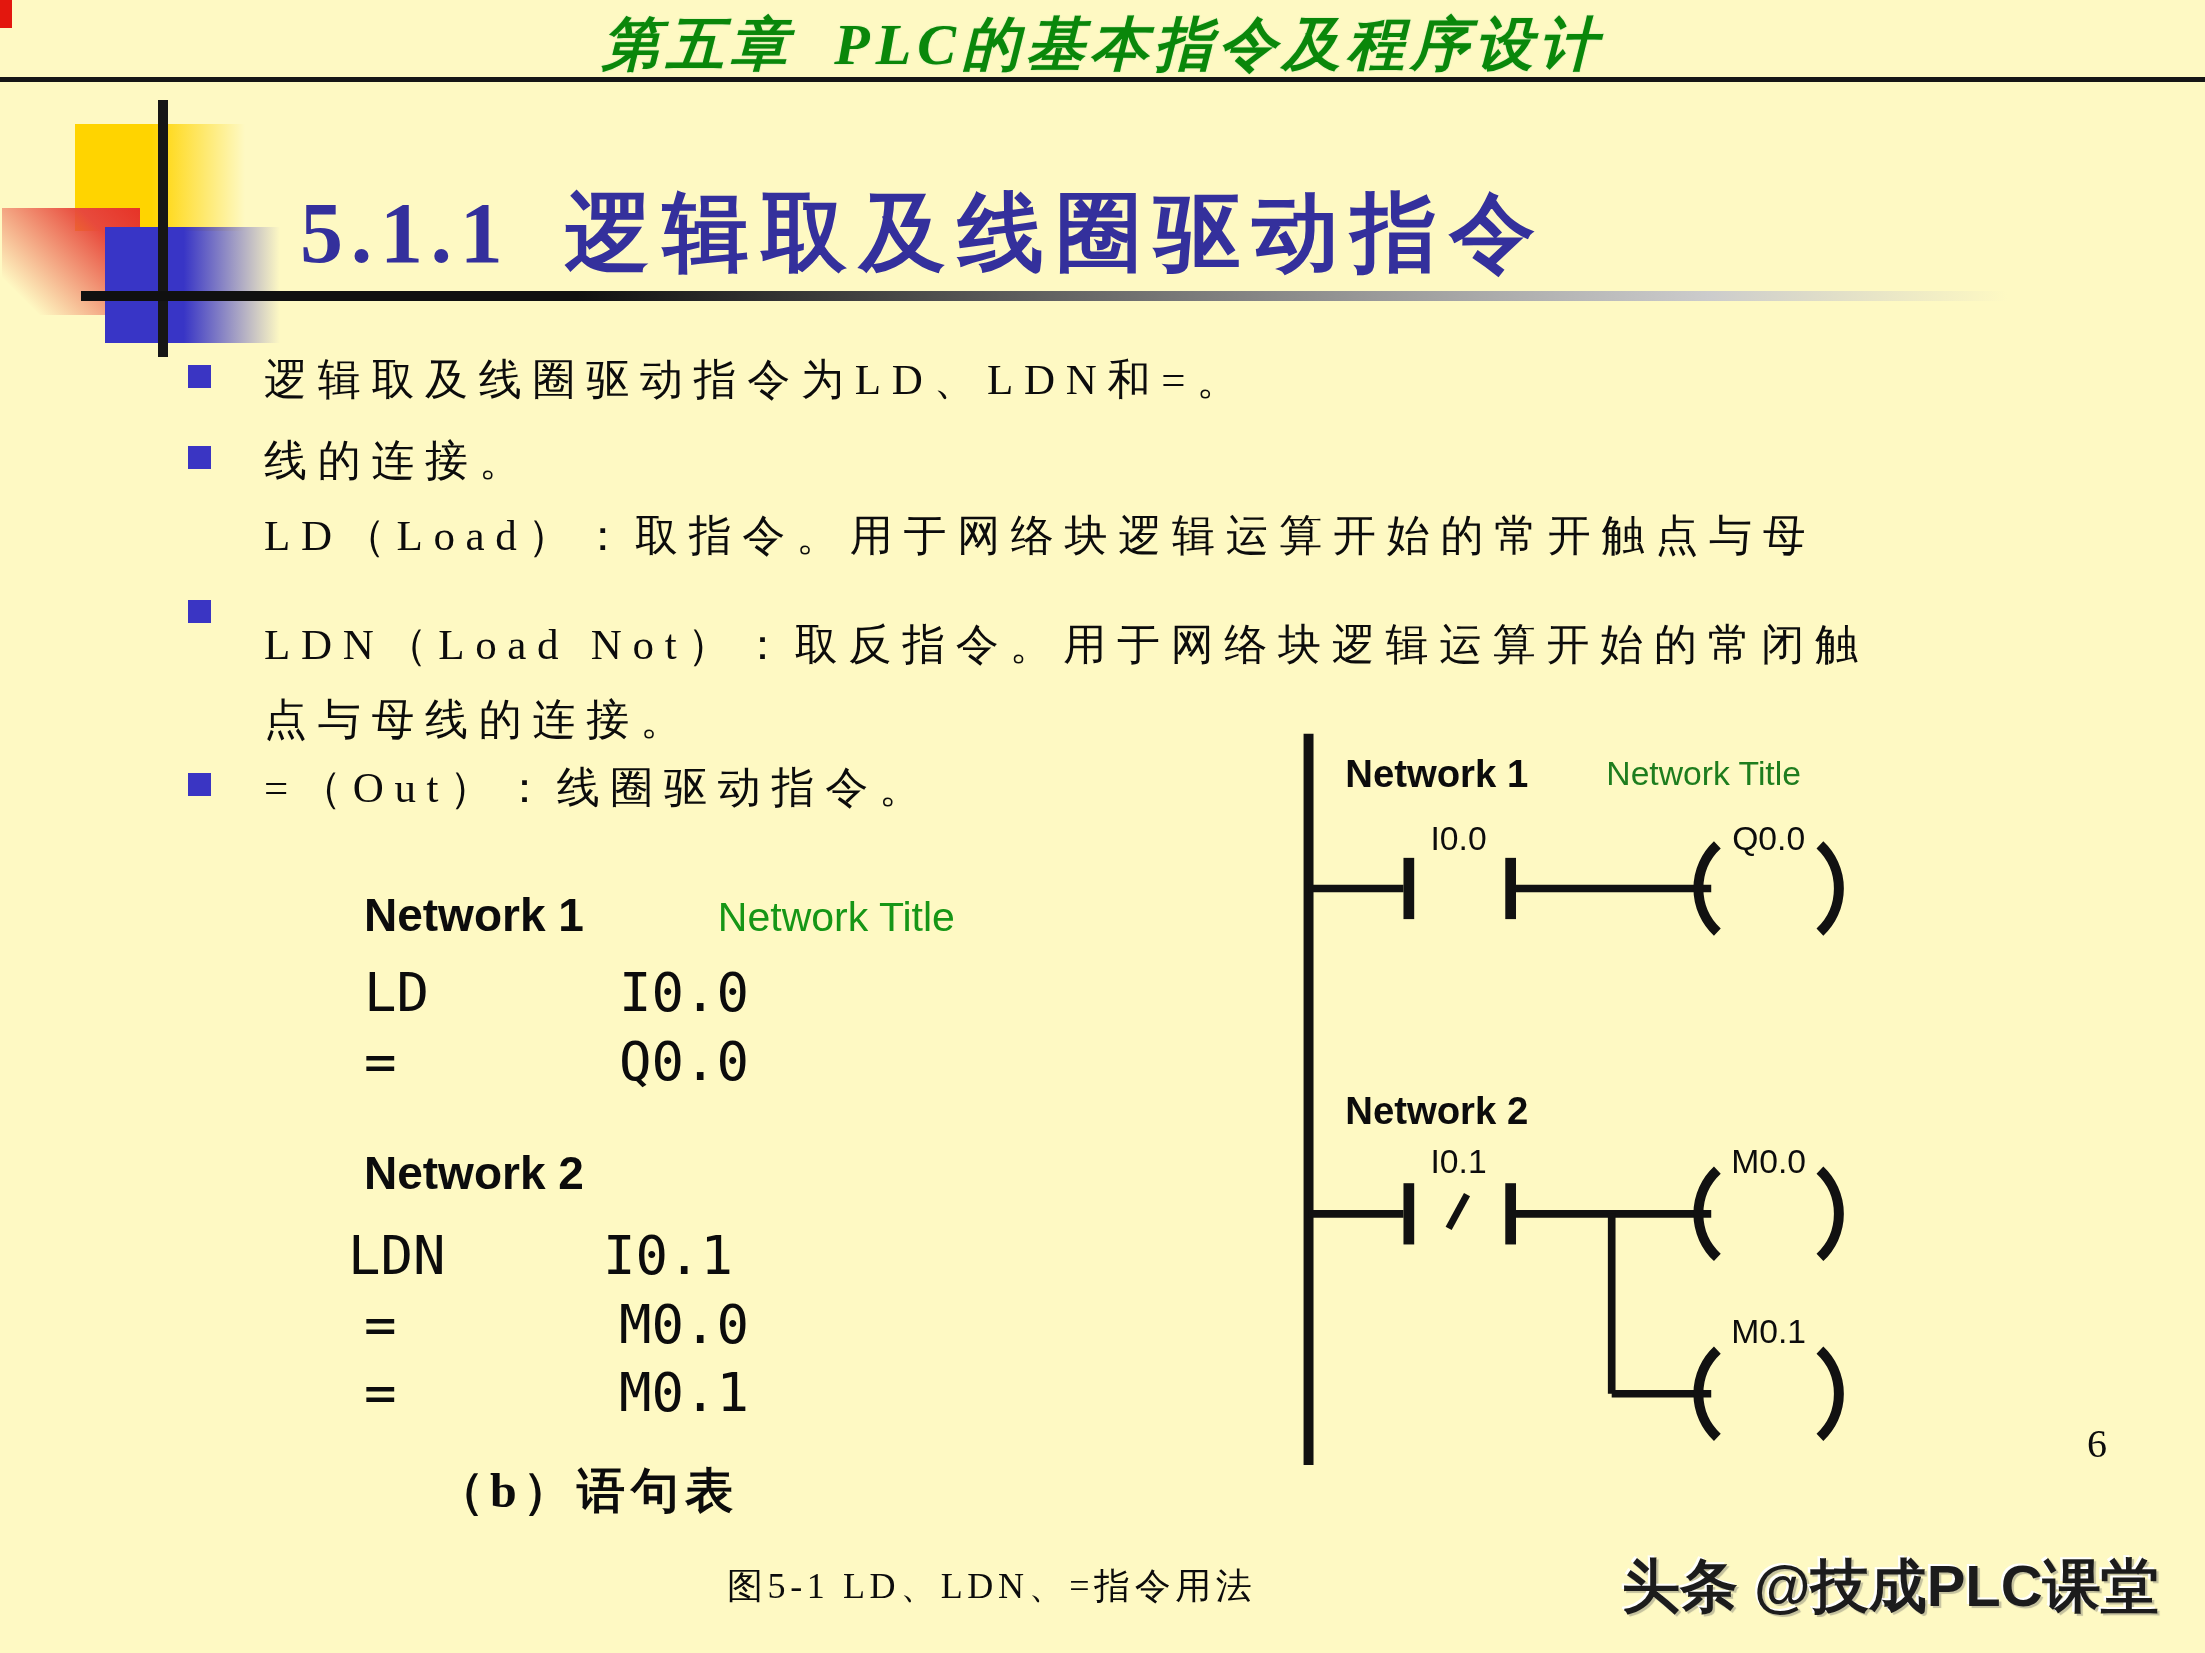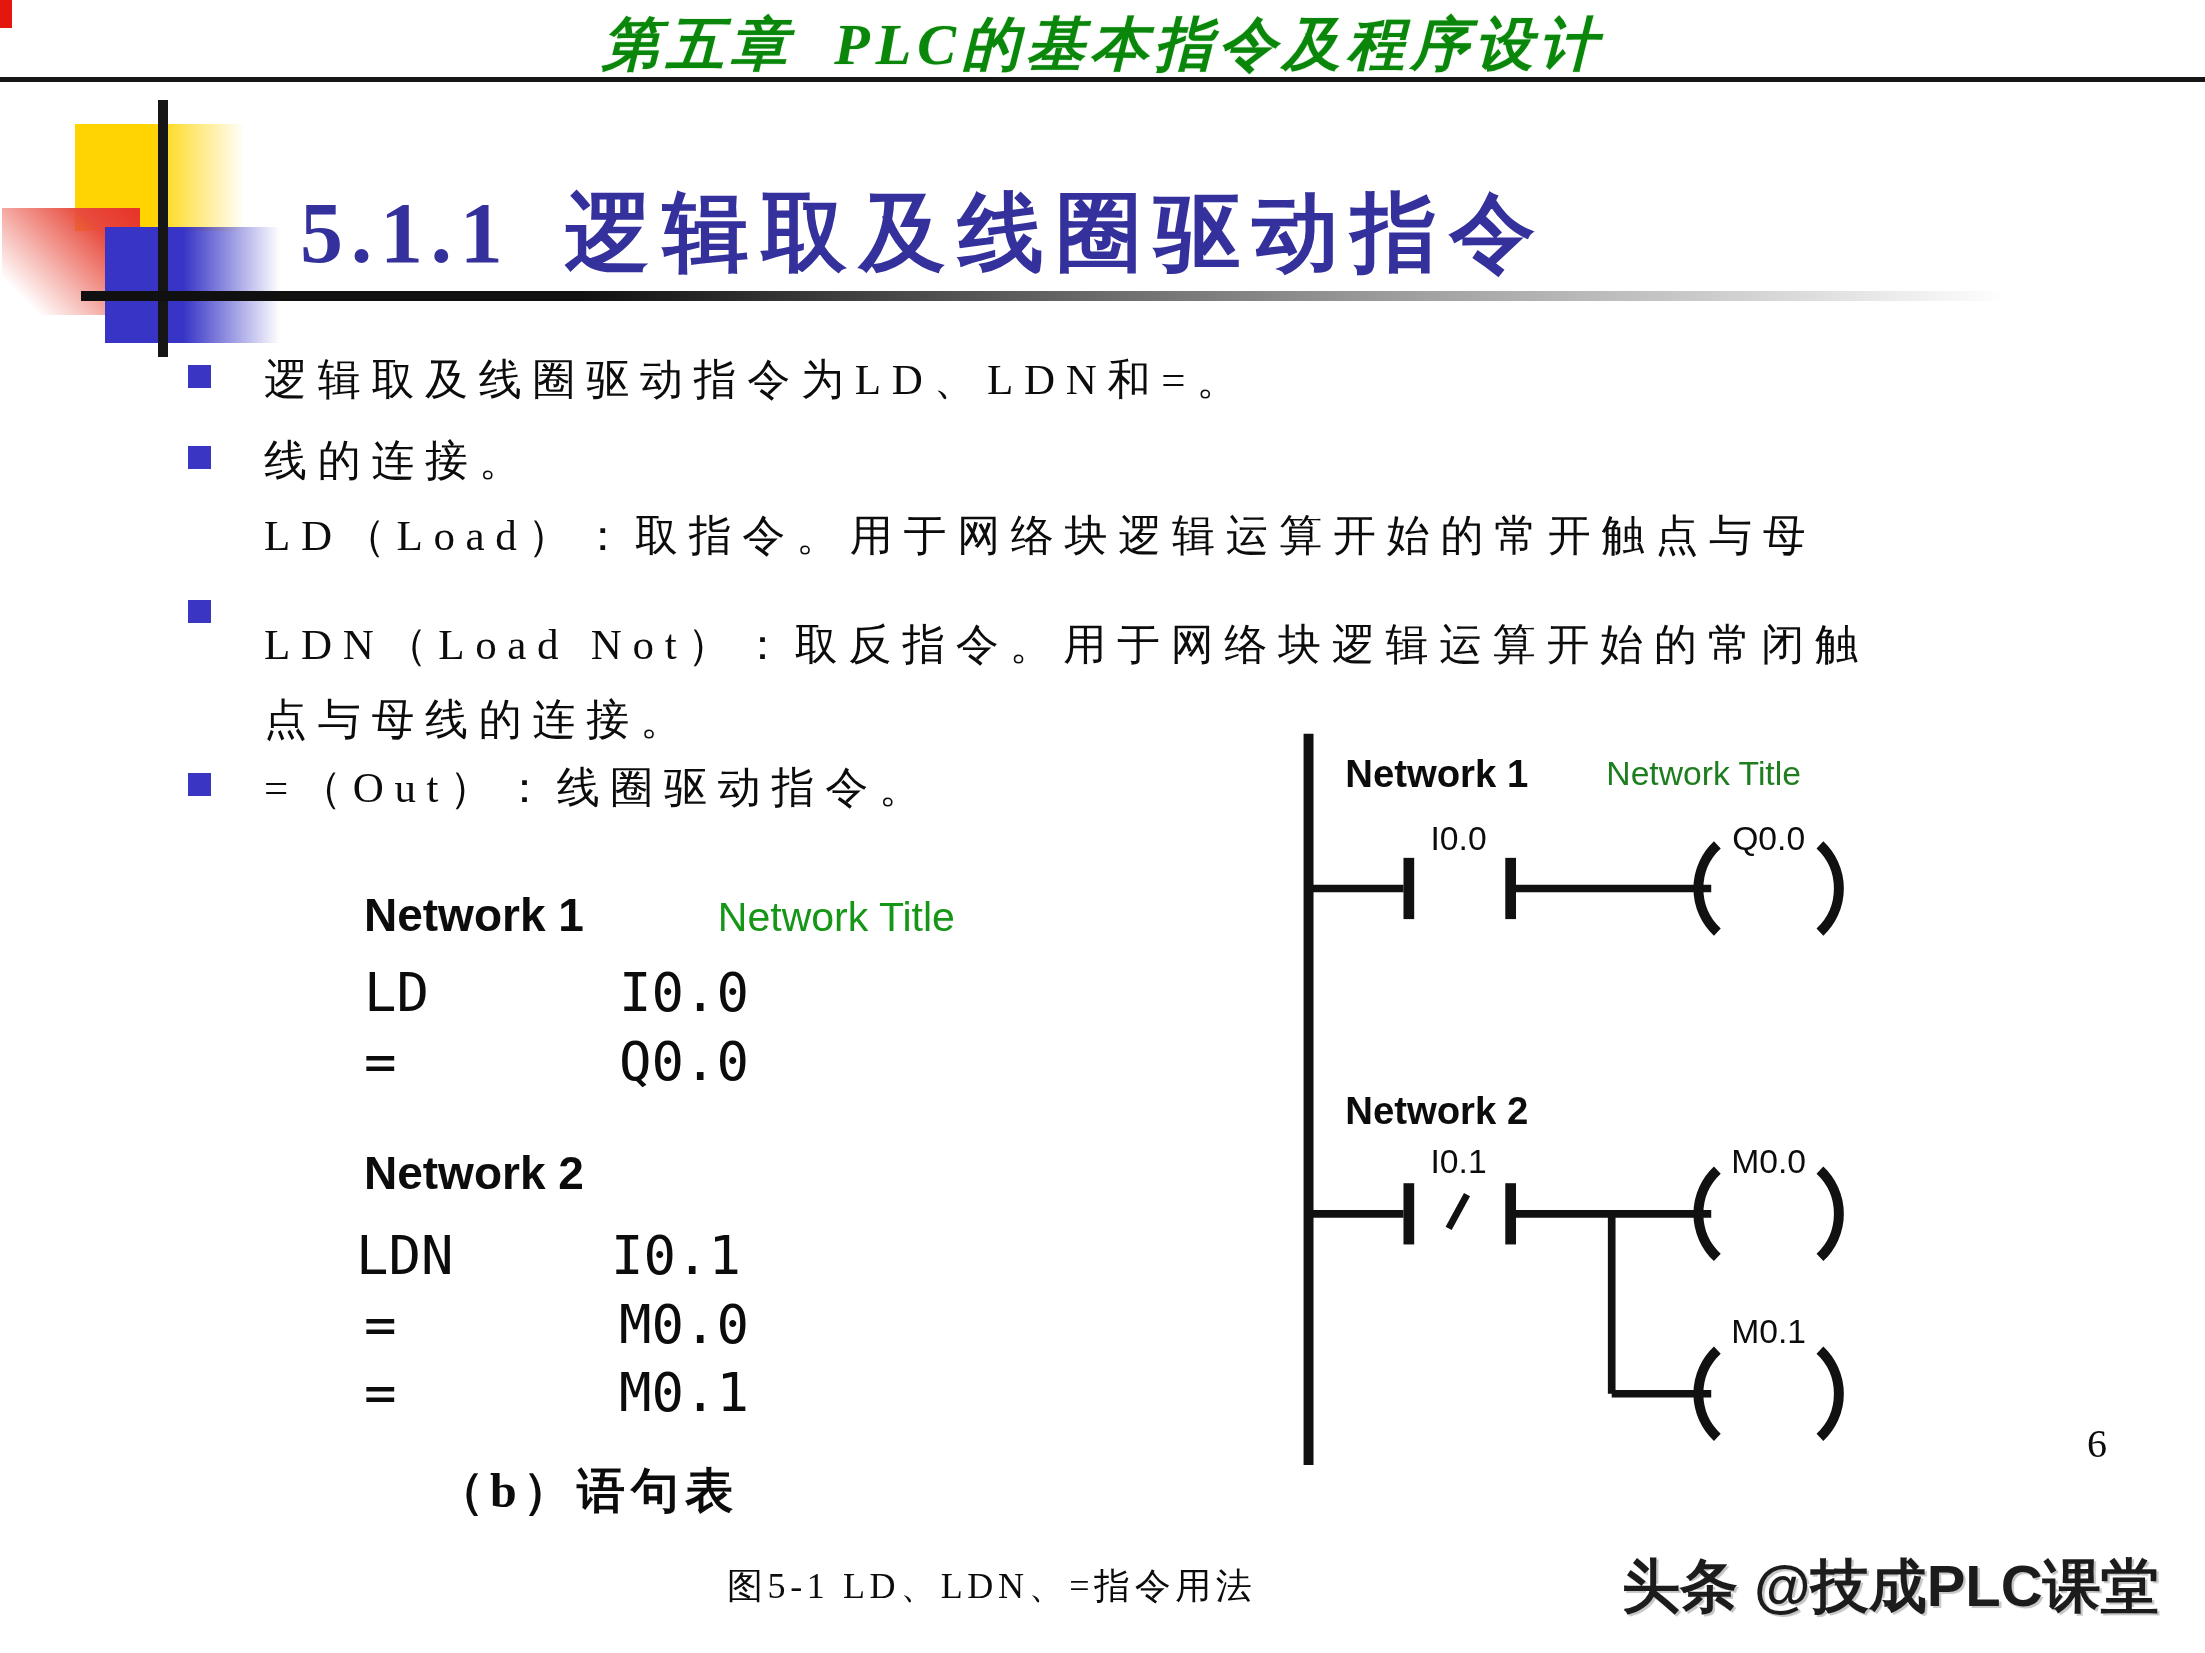--- a/index.html
+++ b/index.html
@@ -1,17 +1,17 @@
 <!DOCTYPE html>
 <html style="font-size:12.3px"><head>
 <meta charset="utf-8">
 <style>
   html,body{margin:0;padding:0;background:#888;}
   #stage{
-    position:relative;width:2205px;height:1654px;background:#ffffff;
+    position:relative;width:2205px;height:1654px;background:#fef9c3;
     overflow:hidden;font-family:"Liberation Sans",sans-serif;
   }
   .abs{position:absolute;}
 
   
   #chapter-header{
     left:0;top:6.1px;width:2205px;text-align:center;
     font-family:"Liberation Serif","DejaVu Serif",serif;
     font-weight:bold;font-style:italic;
     font-size:58px;letter-spacing:6.1px;color:#0a870a;
@@ -124,21 +124,21 @@
   <div class="abs bullet-marker" style="left:188px;top:773px;"></div>
   <div class="abs bullet-text" style="top:750px;">
     <div>=（Out）：线圈驱动指令。</div>
   </div>
 
   <div class="abs stl-netlabel" style="left:364px;top:888px;"><span>Network 1</span><span class="stl-nettitle" style="margin-left:134px;">Network Title</span></div>
   <div class="abs stl-row" style="left:364px;top:961px;"><span class="stl-op">LD</span><span>I0.0</span></div>
   <div class="abs stl-row" style="left:364px;top:1030px;"><span class="stl-op">=</span><span>Q0.0</span></div>
 
   <div class="abs stl-netlabel" style="left:364px;top:1146px;"><span>Network 2</span></div>
-  <div class="abs stl-row" style="left:356px;top:1224px;"><span class="stl-op">LDN</span><span>I0.1</span></div>
+  <div class="abs stl-row" style="left:348px;top:1224px;"><span class="stl-op">LDN</span><span>I0.1</span></div>
   <div class="abs stl-row" style="left:364px;top:1293px;"><span class="stl-op">=</span><span>M0.0</span></div>
   <div class="abs stl-row" style="left:364px;top:1361px;"><span class="stl-op">=</span><span>M0.1</span></div>
 
   <div class="abs diagram-caption" style="left:436px;top:1459px;">（b）语句表</div>
 
   <svg id="ladder-svg" class="abs" width="911" height="758" viewBox="0 0 1190 990">
 
     <line class="wire" x1="19" y1="18" x2="19" y2="973"></line>
 
     <text class="netlabel" x="67" y="88">Network 1</text>

